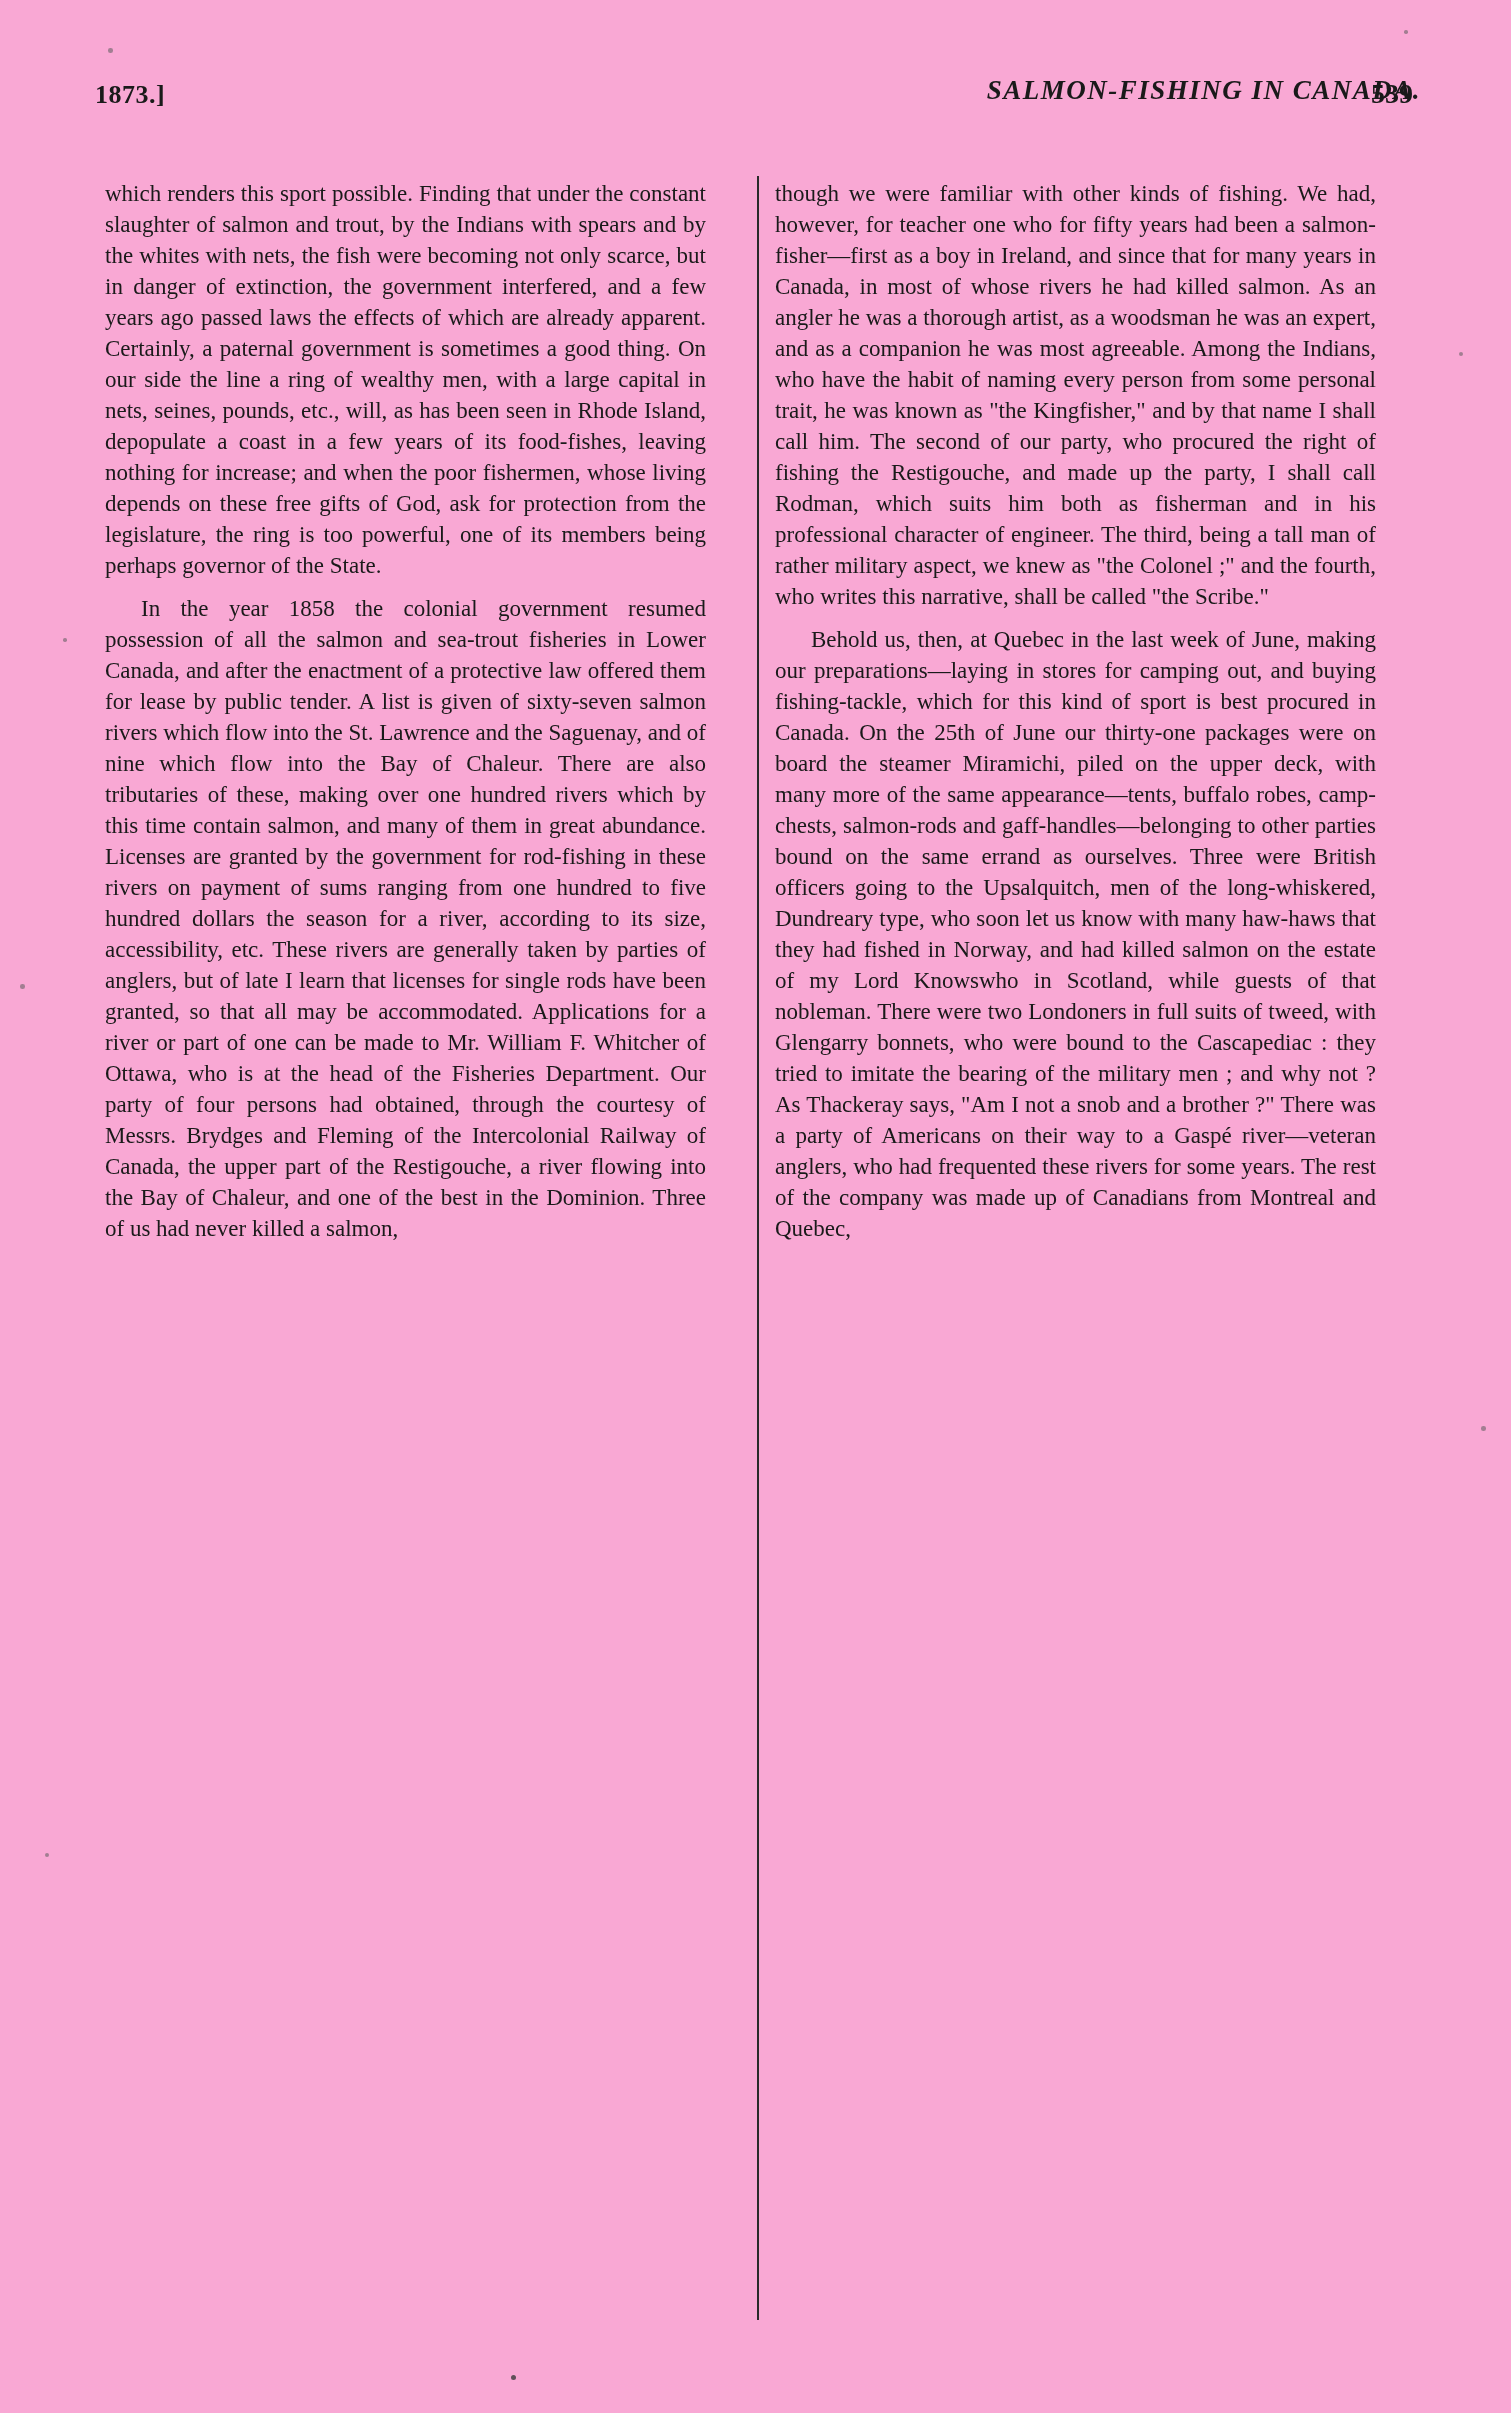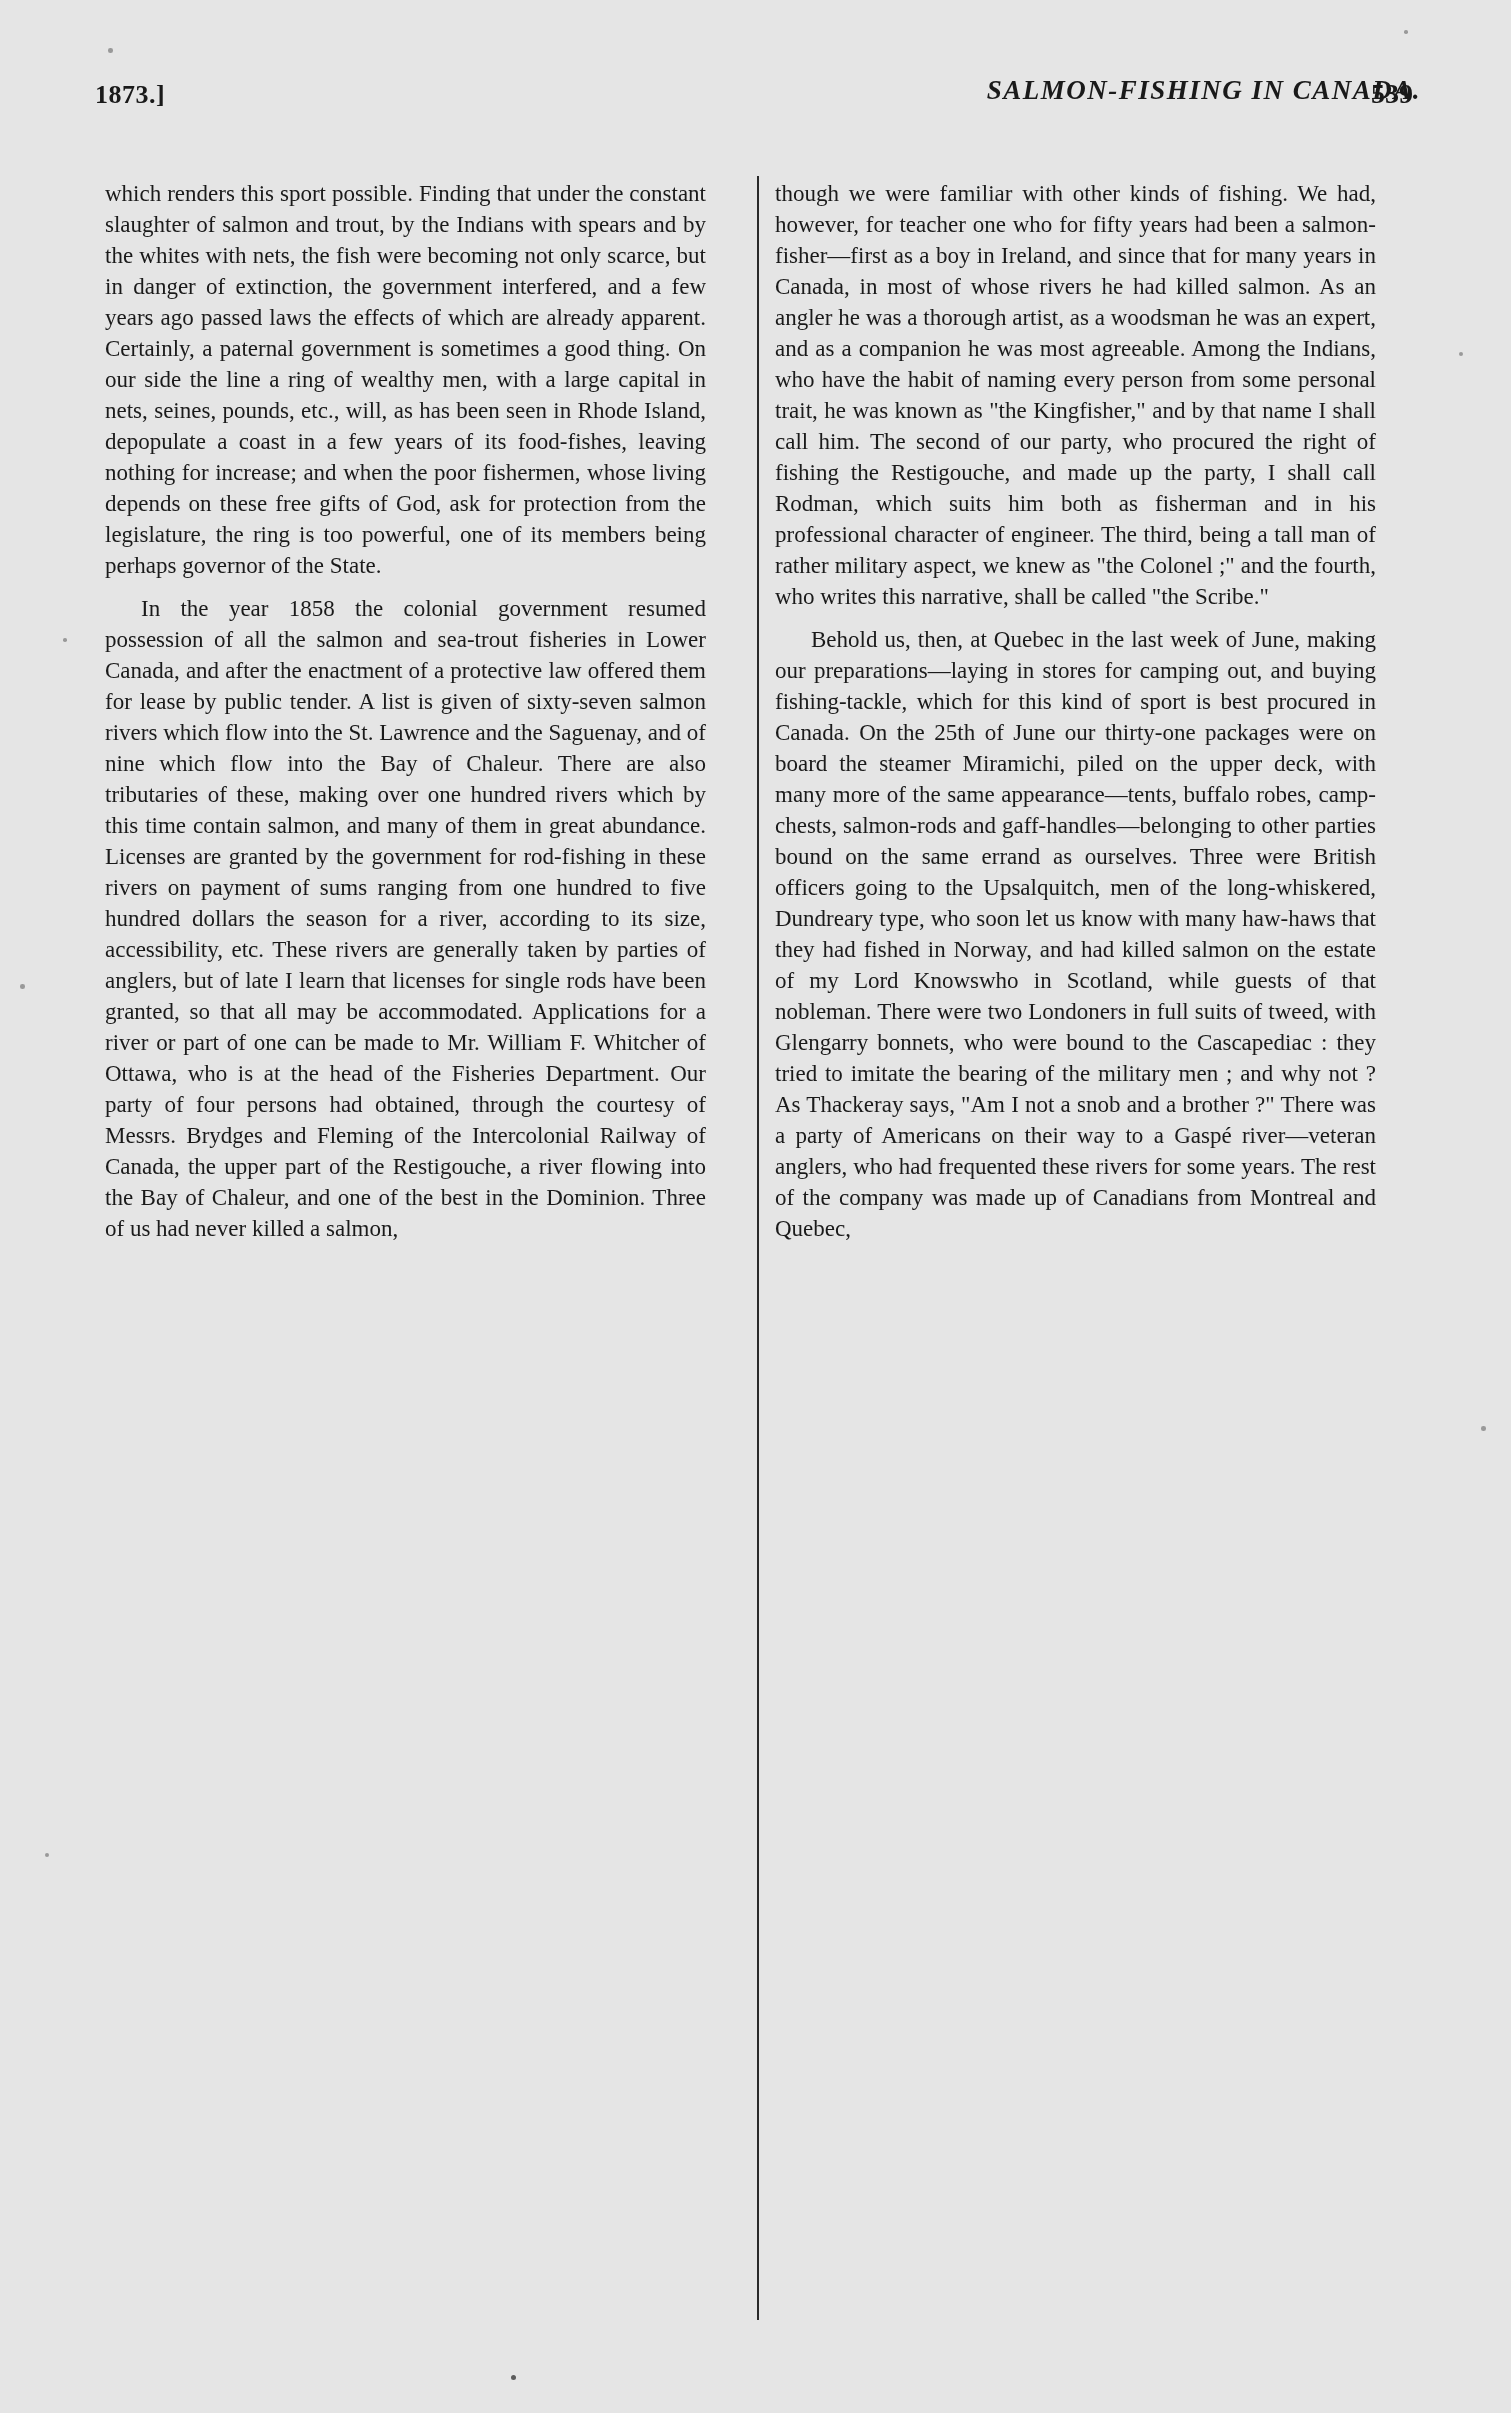--- a/index.html
+++ b/index.html
@@ -13,21 +13,21 @@
     position: relative;
     font-family: "Liberation Serif", serif;
     color: #1a1a1a;
     overflow: hidden;
   }
   .page {
     position: absolute;
     top: 0; left: 0;
     width: 1512px;
     height: 2413px;
-    background: #e5e5e5;
+    background: #f9a8d4;
   }
   
   .speck {
     position: absolute;
     background: #5b5b5b;
     border-radius: 50%;
     opacity: .55;
   }
   .running-head {
     position: absolute;

